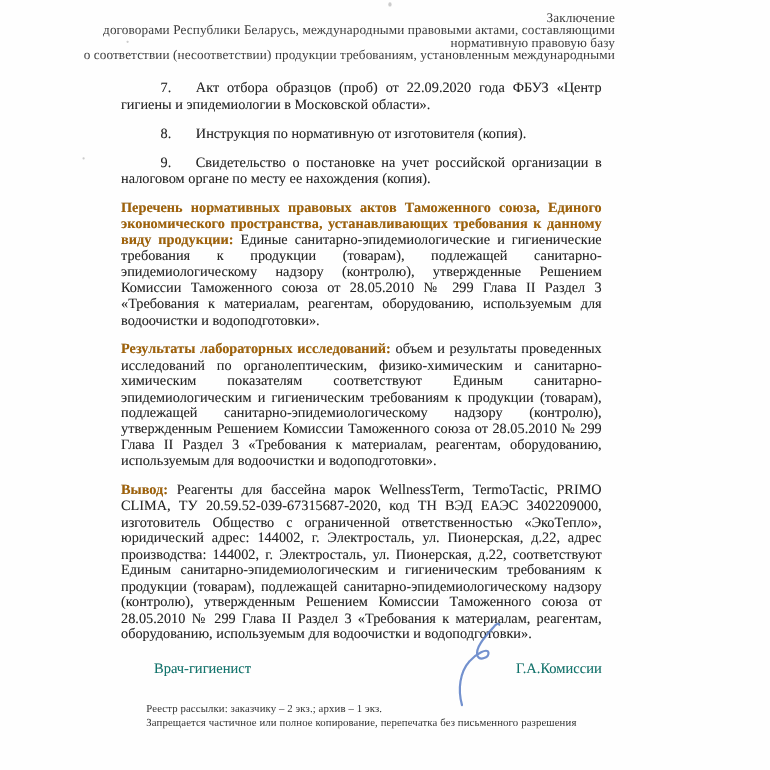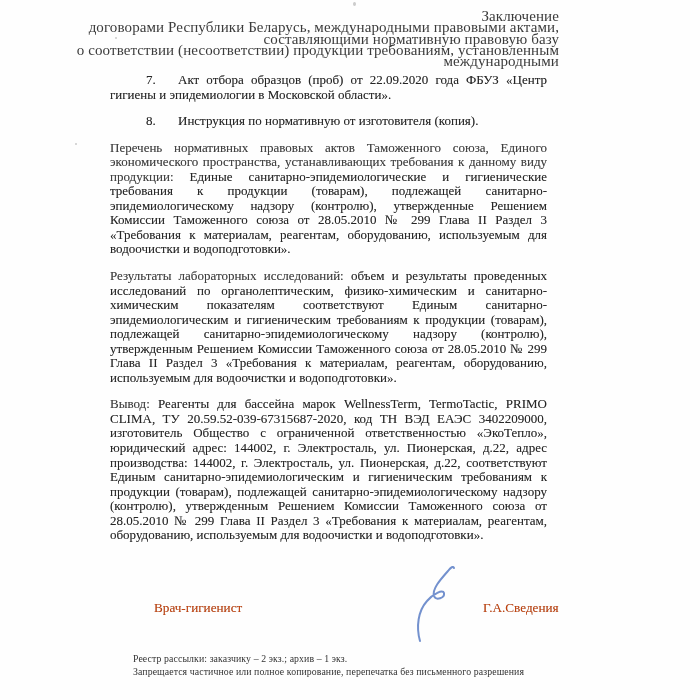--- a/index.html
+++ b/index.html
@@ -11,53 +11,53 @@
     color:#262626;
     overflow:hidden;
   }
   
   .speck{position:absolute;background:#9a9a9a;border-radius:50%;opacity:.5;}
 
   .header{
     position:absolute;
     top:11px;left:40px;width:519px;
     text-align:right;
-    font-size:15px;line-height:11.3px;
+    font-size:12px;line-height:11.3px;
     color:#3b3b3b;
     letter-spacing:.1px;
   }
 
   .body-col{
     position:absolute;
     top:61px;left:98px;width:461px;
     font-size:13px;line-height:14.55px;
     text-align:justify;
     text-shadow:0 0 .4px rgba(40,40,40,.35);
   }
   .body-col p{margin:12px;}
   .num{
     display:inline-block;
     width:68px;
     padding-left:36px;
     box-sizing:border-box;
   }
-  .lead{font-weight:normal;color:#404040;}
+  .lead{font-weight:bold;color:#a16207;}
 
   .sig-row{
-    position:absolute;top:600px;left:16px;width:684px;height:20px;
-    font-size:13.2px;color:#c2410c;
+    position:absolute;top:600px;left:2px;width:684px;height:20px;
+    font-size:13.2px;color:#0f766e;
     text-shadow:0 0 .4px rgba(40,40,40,.3);
   }
   .sig-role{position:absolute;left:138px;top:0;}
   .sig-name{position:absolute;left:467px;top:0;}
   .sig-ink{position:absolute;left:402px;top:556px;width:62px;height:92px;}
 
   .footer{
     position:absolute;
-    top:652px;left:133px;width:460px;
+    top:638px;left:133px;width:460px;
     font-size:9.8px;line-height:13.2px;
     color:#333333;
     letter-spacing:.1px;
   }
 </style>
 </head>
 <body>
 
 <div class="page">
 
@@ -67,33 +67,34 @@
 
   <div class="header">
     <div>Заключение</div>
     <div>договорами Республики Беларусь, международными правовыми актами, составляющими нормативную правовую базу</div>
     <div>о соответствии (несоответствии) продукции требованиям, установленным международными</div>
   </div>
 
   <div class="body-col">
     <p><span class="num">7.</span><span>Акт отбора образцов (проб) от 22.09.2020 года ФБУЗ «Центр гигиены и эпидемиологии в Московской области».</span></p>
     <p><span class="num">8.</span><span>Инструкция по нормативную от изготовителя (копия).</span></p>
+    <p><span class="num">9.</span><span>Свидетельство о постановке на учет российской организации в налоговом органе по месту ее нахождения (копия).</span></p>
 
     <p><span class="lead">Перечень нормативных правовых актов Таможенного союза, Единого экономического пространства, устанавливающих требования к данному виду продукции:</span><span> Единые санитарно-эпидемиологические и гигиенические требования к продукции (товарам), подлежащей санитарно-эпидемиологическому надзору (контролю), утвержденные Решением Комиссии Таможенного союза от 28.05.2010 № 299 Глава II Раздел 3 «Требования к материалам, реагентам, оборудованию, используемым для водоочистки и водоподготовки».</span></p>
     <p><span class="lead">Результаты лабораторных исследований:</span><span> объем и результаты проведенных исследований по органолептическим, физико-химическим и санитарно-химическим показателям соответствуют Единым санитарно-эпидемиологическим и гигиеническим требованиям к продукции (товарам), подлежащей санитарно-эпидемиологическому надзору (контролю), утвержденным Решением Комиссии Таможенного союза от 28.05.2010 № 299 Глава II Раздел 3 «Требования к материалам, реагентам, оборудованию, используемым для водоочистки и водоподготовки».</span></p>
     <p><span class="lead">Вывод:</span><span> Реагенты для бассейна марок WellnessTerm, TermoTactic, PRIMO CLIMA, ТУ 20.59.52-039-67315687-2020, код ТН ВЭД ЕАЭС 3402209000, изготовитель Общество с ограниченной ответственностью «ЭкоТепло», юридический адрес: 144002, г. Электросталь, ул. Пионерская, д.22, адрес производства: 144002, г. Электросталь, ул. Пионерская, д.22, соответствуют Единым санитарно-эпидемиологическим и гигиеническим требованиям к продукции (товарам), подлежащей санитарно-эпидемиологическому надзору (контролю), утвержденным Решением Комиссии Таможенного союза от 28.05.2010 № 299 Глава II Раздел 3 «Требования к материалам, реагентам, оборудованию, используемым для водоочистки и водоподготовки».</span></p>
   </div>
 
   <svg class="sig-ink" viewBox="0 0 62 92">
     <path d="M 18,85 C 14,71 16,55 25,45 C 31,38 41,33 42,37 C 43,42 34,45 32,40 C 30,33 38,24 46,15 C 49,11 51,10 52,12" fill="none" stroke-width="2" stroke-linecap="round" opacity="0.85" stroke="#5b7ec6"></path>
   </svg>
 
   <div class="sig-row">
     <span class="sig-role">Врач-гигиенист</span>
-    <span class="sig-name">Г.А.Сведения</span>
+    <span class="sig-name">Г.А.Комиссии</span>
   </div>
 
   <div class="footer">
     <div>Реестр рассылки: заказчику – 2 экз.; архив – 1 экз.</div>
     <div>Запрещается частичное или полное копирование, перепечатка без письменного разрешения</div>
   </div>
 
 </div>
 
 </body></html>

